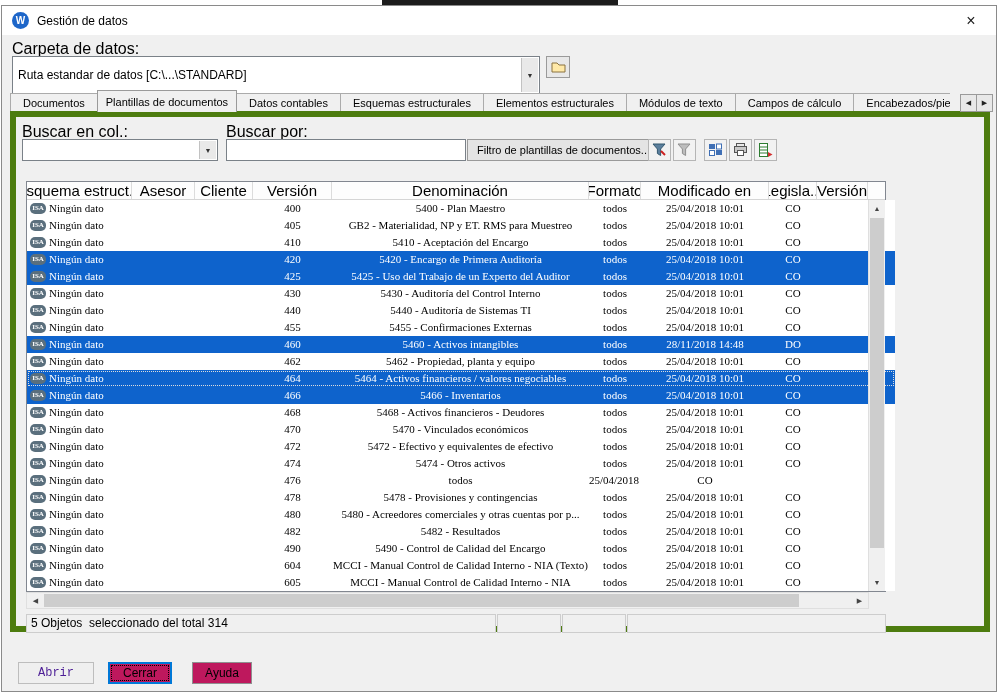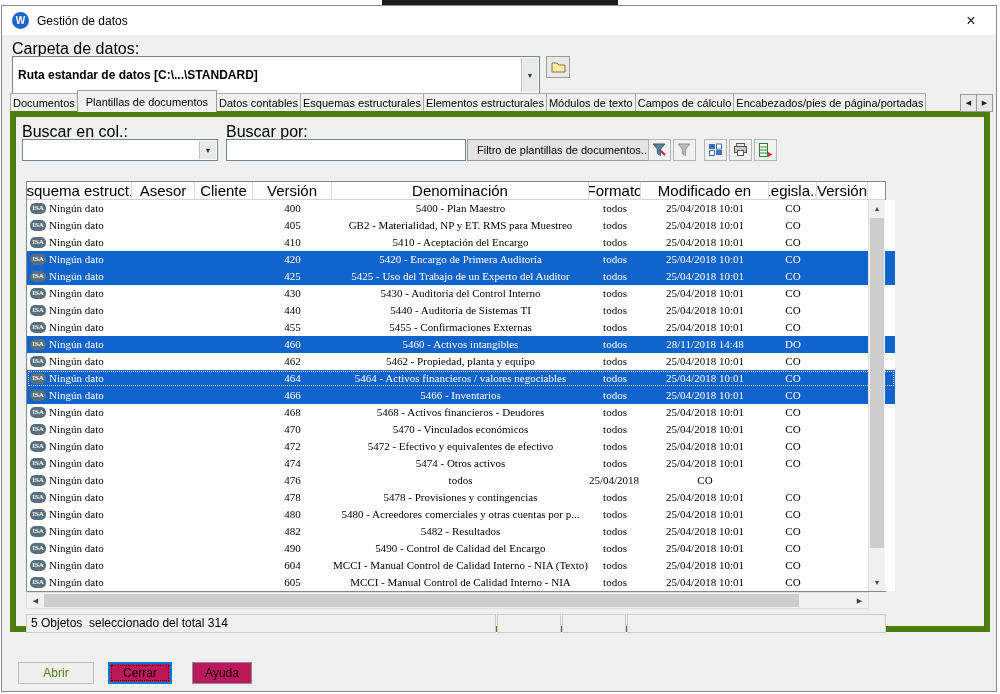--- a/index.html
+++ b/index.html
@@ -29,27 +29,27 @@
   .close-btn { margin-left:auto; width:30px; height:26px; font-size:16px; line-height:26px; text-align:center; color:#1a1a1a; }
 
   
   .lbl { position:absolute; font-size:16px; }
   .folder-label { left:10px; top:34px; }
   .combo { position:absolute; background:#fff; border:1px solid #7a8188; display:flex; align-items:center;
            padding:0 20px 0 5px; font-size:12px; overflow:hidden; white-space:nowrap; }
   .combo .combo-arrow { position:absolute; right:1px; top:1px; bottom:1px; width:17px; background:#e9e9e9;
            border-left:1px solid #c2c2c2; display:flex; align-items:center; justify-content:center;
            font-size:7px; color:#333; }
-  .folder-combo { left:10px; top:50px; width:528px; height:38px;font-weight:bold; }
+  .folder-combo { left:10px; top:50px; width:528px; height:38px; }
   .folder-btn { position:absolute; left:544px; top:50px; width:24px; height:22px; background:#e8e8e8;
            border:1px solid #9a9a9a; display:flex; align-items:center; justify-content:center; }
 
   
   .tabs { position:absolute; left:8px; top:84px; right:46px; height:22px; display:flex; align-items:flex-end; overflow:hidden; }
-  .tab { height:19px; padding:0 2px; font-size:11px; background:#f0f0f0; border:1px solid #ababab;
+  .tab { height:19px; padding:0 12px; font-size:11px; background:#f0f0f0; border:1px solid #ababab;
          border-bottom:none; margin-right:-1px; display:flex; align-items:center; white-space:nowrap; position:relative; z-index:1; }
   .tab.active { height:22px; padding:0 8px; z-index:3; background:#f0f0f0; border-color:#9a9a9a; }
   .tab-scroll { position:absolute; right:3px; top:88px; display:flex; z-index:4; }
   .tab-scroll button { width:17px; height:18px; background:#e8e8e8; border:1px solid #9a9a9a;
          font-size:7px; line-height:16px; text-align:center; color:#222; margin-left:-1px; }
 
   
   .panel { position:absolute; left:8px; top:105px; width:980px; height:521px;
            border:6px solid #4d7c0f; background:#f0f0f0; z-index:2; }
 
@@ -114,21 +114,21 @@
   .side-btn.disabled { color:#9b9b9b; background:#efefef; border-color:#bdbdbd; }
   .side-btn.disabled .split { color:#9b9b9b; border-left-color:#bdbdbd; }
 
   
   .footer { position:absolute; left:0; top:656px; width:100%; height:24px; }
   .footer-btn { position:absolute; top:0; height:22px; background:#be185d; border:1px solid #8f8f8f;
                 font-size:12px; text-align:center; }
   .footer .footer-btn:nth-of-type(1) { left:16px; width:76px; }
   .footer .footer-btn:nth-of-type(2) { left:106px; width:64px; }
   .footer .footer-btn:nth-of-type(3) { left:190px; width:60px; }
-  .footer-btn.disabled { color:#4d7c0f; background:#efefef; border-color:#bdbdbd; }
+  .footer-btn.disabled { color:#4c1d95; background:#efefef; border-color:#bdbdbd;font-family:Liberation Mono, monospace; }
   .footer-btn.focused { border:1px solid #0078d7; box-shadow:inset 0 0 0 1px #0078d7; outline:1px dotted #000; outline-offset:-4px; }
 </style>
 </head>
 <body>
 
 <div class="bg-strip"></div>
 
 <div class="dialog">
 
   <div class="titlebar">

